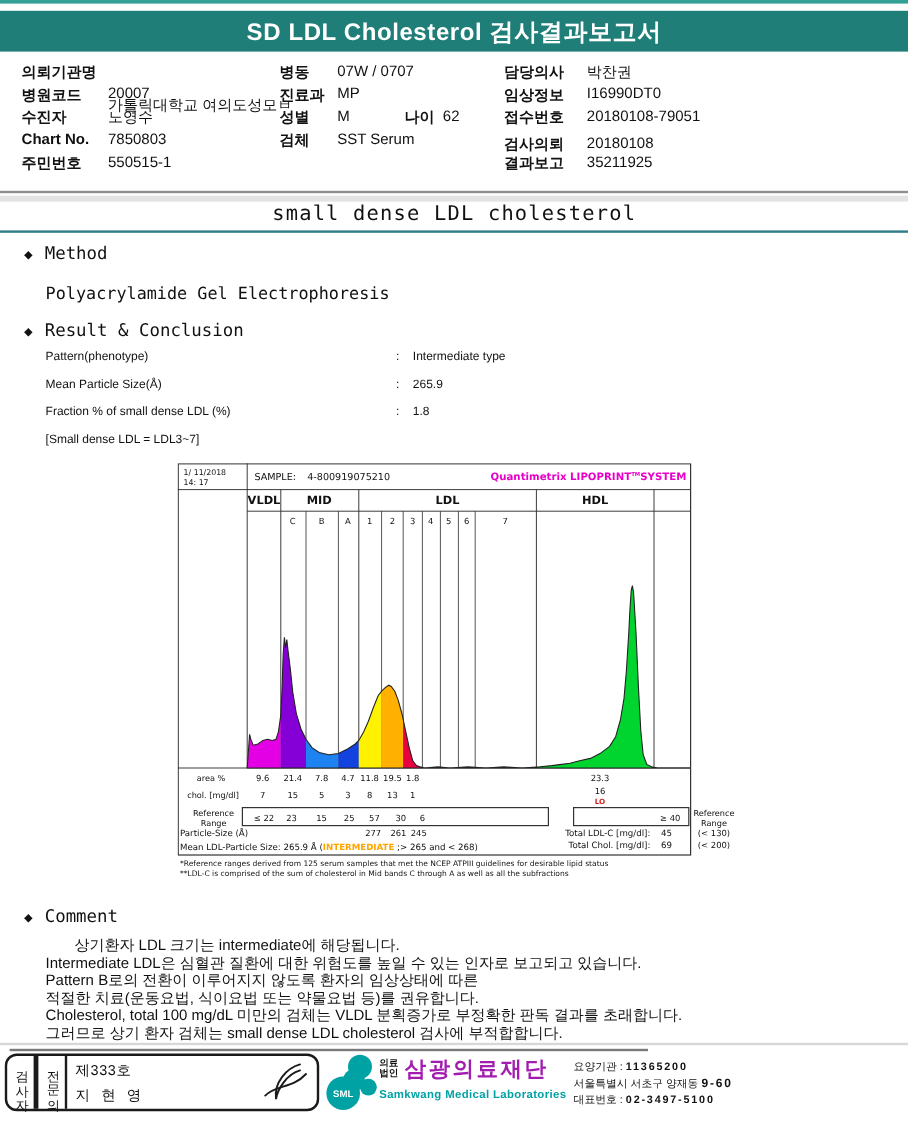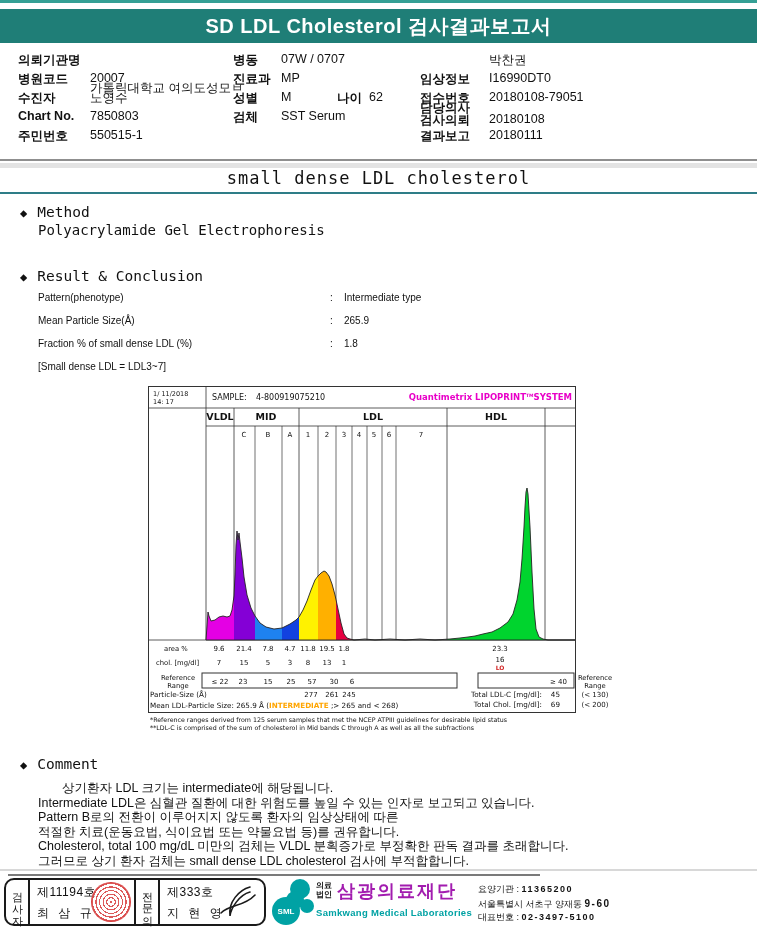--- a/index.html
+++ b/index.html
@@ -69,21 +69,21 @@
 
 <div class="abs titlebar">
   <span>SD LDL Cholesterol 검사결과보고서</span>
 </div>
 
 <div id="patient">
     <span class="plabel" style="left: 18px; top: 52px;">의뢰기관명</span>
     <span class="pvalue" style="left: 90px; top: 52px; margin-top: 28px;">가톨릭대학교 여의도성모ㅂ</span>
     <span class="plabel" style="left: 233px; top: 52px;">병동</span>
     <span class="pvalue" style="left: 281px; top: 52px;">07W / 0707</span>
-    <span class="plabel" style="left: 420px; top: 52px; margin-top: 48px;">담당의사</span>
+    <span class="plabel" style="left: 420px; top: 52px;">담당의사</span>
     <span class="pvalue" style="left: 489px; top: 52px;">박찬권</span>
     <span class="plabel" style="left: 18px; top: 71px;">병원코드</span>
     <span class="pvalue" style="left: 90px; top: 71px;">20007</span>
     <span class="plabel" style="left: 233px; top: 71px;">진료과</span>
     <span class="pvalue" style="left: 281px; top: 71px; text-align: center;">MP</span>
     <span class="plabel" style="left: 420px; top: 71px;">임상정보</span>
     <span class="pvalue" style="left: 489px; top: 71px;">I16990DT0</span>
     <span class="plabel" style="left: 18px; top: 90px;">수진자</span>
     <span class="pvalue" style="left: 90px; top: 90px;">노영수</span>
     <span class="plabel" style="left: 233px; top: 90px;">성별</span>
@@ -94,32 +94,32 @@
     <span class="pvalue" style="left: 489px; top: 90px;">20180108-79051</span>
     <span class="plabel" style="left: 18px; top: 109px;">Chart No.</span>
     <span class="pvalue" style="left: 90px; top: 109px;">7850803</span>
     <span class="plabel" style="left: 233px; top: 109px;">검체</span>
     <span class="pvalue" style="left: 281px; top: 109px;">SST Serum</span>
     <span class="plabel" style="left: 420px; top: 112px;">검사의뢰</span>
     <span class="pvalue" style="left: 489px; top: 112px;">20180108</span>
     <span class="plabel" style="left: 18px; top: 128px;">주민번호</span>
     <span class="pvalue" style="left: 90px; top: 128px;">550515-1</span>
     <span class="plabel" style="left: 420px; top: 128px;">결과보고</span>
-    <span class="pvalue" style="left: 489px; top: 128px;">20180111</span>
+    <span class="pvalue" style="left: 489px; top: 128px;">35211925</span>
   </div>
 
 <div class="abs rule1"></div>
 <div class="abs grayband"></div>
 <div class="abs doc-title">small dense LDL cholesterol</div>
 <div class="abs rule2"></div>
 
 <div class="abs sec-head" style="top:204px">
   <span class="diamond">◆</span><span>Method</span>
 </div>
-<div class="abs body-line" style="left:38px;top:222px">Polyacrylamide Gel Electrophoresis</div>
+<div class="abs body-line" style="left:38px;top:237px">Polyacrylamide Gel Electrophoresis</div>
 
 <div class="abs sec-head" style="top:268px">
   <span class="diamond">◆</span><span>Result &amp; Conclusion</span>
 </div>
 
 <div class="abs result-row" style="top:292px">
   <span class="rlabel">Pattern(phenotype)</span><span class="rcolon">:</span><span>Intermediate type</span>
 </div>
 <div class="abs result-row" style="top:315px">
   <span class="rlabel">Mean Particle Size(Å)</span><span class="rcolon">:</span><span>265.9</span>
@@ -259,25 +259,20 @@
     <div class="abs comment-line" style="left: 38px; top: 824.8px;">적절한 치료(운동요법, 식이요법 또는 약물요법 등)를 권유합니다.</div>
     <div class="abs comment-line" style="left: 38px; top: 839.4px;">Cholesterol, total 100 mg/dL 미만의 검체는 VLDL 분획증가로 부정확한 판독 결과를 초래합니다.</div>
     <div class="abs comment-line" style="left: 38px; top: 854px;">그러므로 상기 환자 검체는 small dense LDL cholesterol 검사에 부적합합니다.</div>
   </div>
 
 <div class="abs divider-light"></div>
 <div class="abs divider-dark"></div>
 
 <div class="abs sigbox">
   <div class="sigrole first">검사자</div>
-  <div class="sigcell">
-    <div class="cert">제11194호</div>
-    <div class="signame">최 삼 규</div>
-    <div class="stamp"></div>
-  </div>
   <div class="sigrole second">전문의</div>
   <div class="sigcell">
     <div class="cert">제333호</div>
     <div class="signame">지 현 영</div>
     <svg class="sigsvg" width="54" height="42" viewBox="0 0 54 42">
       <path d="M42 5 C31 8 20 20 22 34 C23 26 31 13 42 10" stroke="#1a1a1a" stroke-width="1.6" fill="none" stroke-linecap="round"></path>
       <path d="M13 31 C22 22 36 25 47 13" stroke="#1a1a1a" stroke-width="1.6" fill="none" stroke-linecap="round"></path>
     </svg>
   </div>
 </div>

